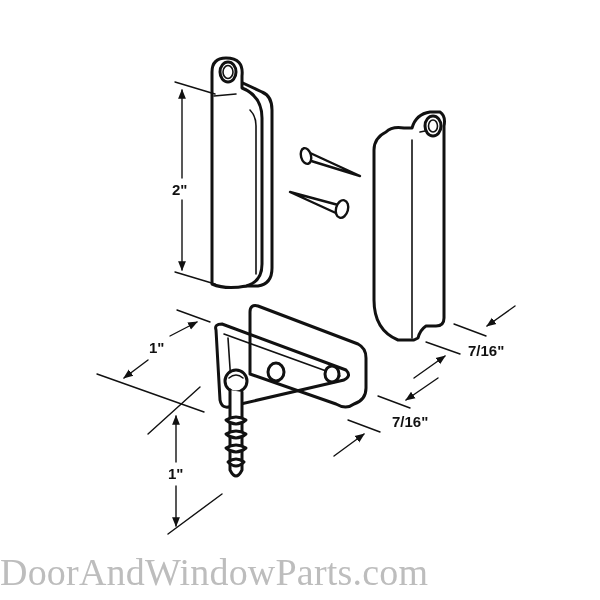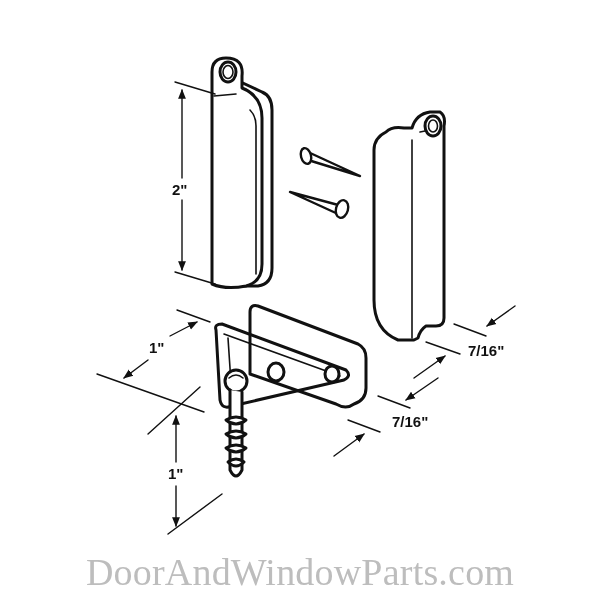--- a/index.html
+++ b/index.html
@@ -22,21 +22,21 @@
       font-size: 15px;
       color: #111111;
       line-height: 1;
       white-space: nowrap;
     }
     .watermark {
       position: absolute;
       left: 0;
       width: 600px;
       top: 553px;
-      text-align: center;
+      text-align: left;
       font-family: "Liberation Serif", serif;
       font-size: 38px;
       color: #bdbdbd;
       letter-spacing: 0.2px;
       line-height: 1;
     }
   </style>
 </head>
 <body>
 

